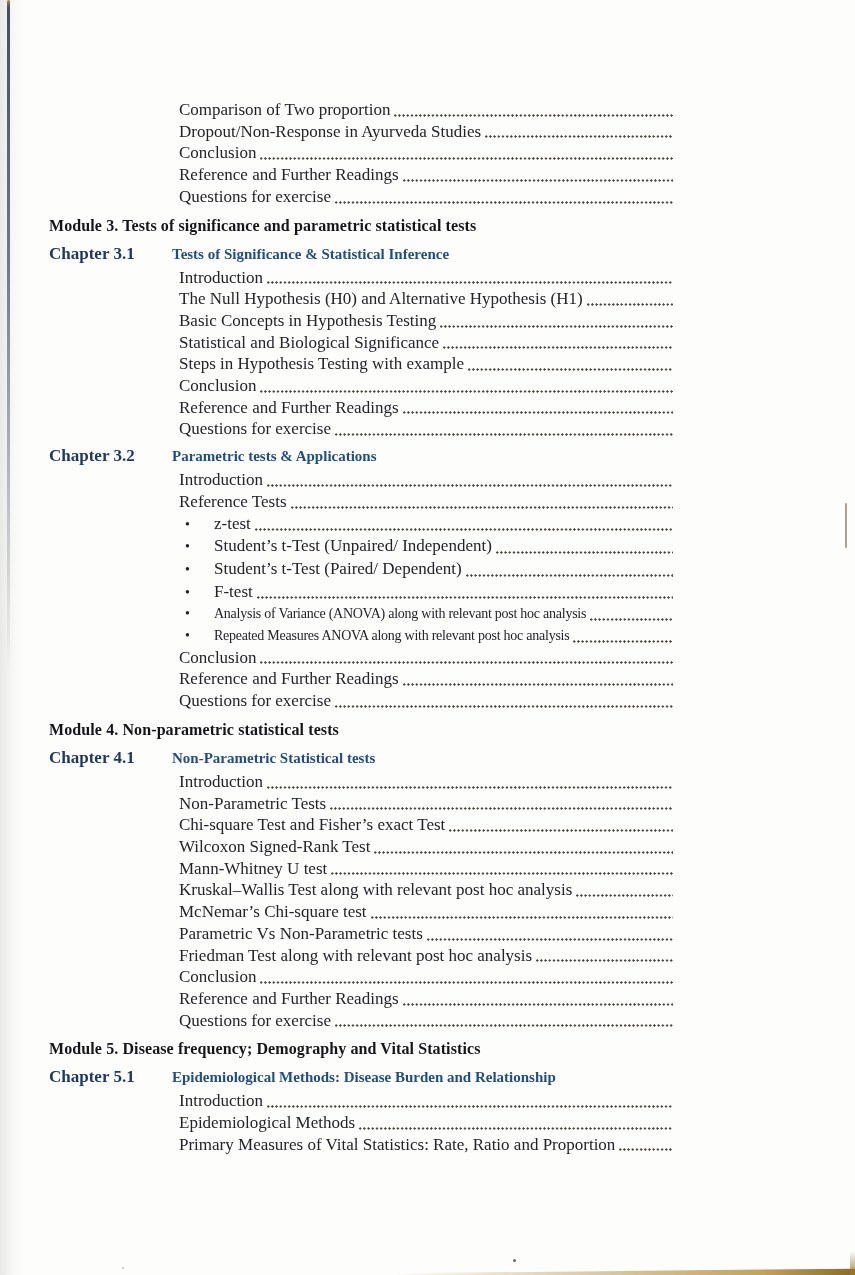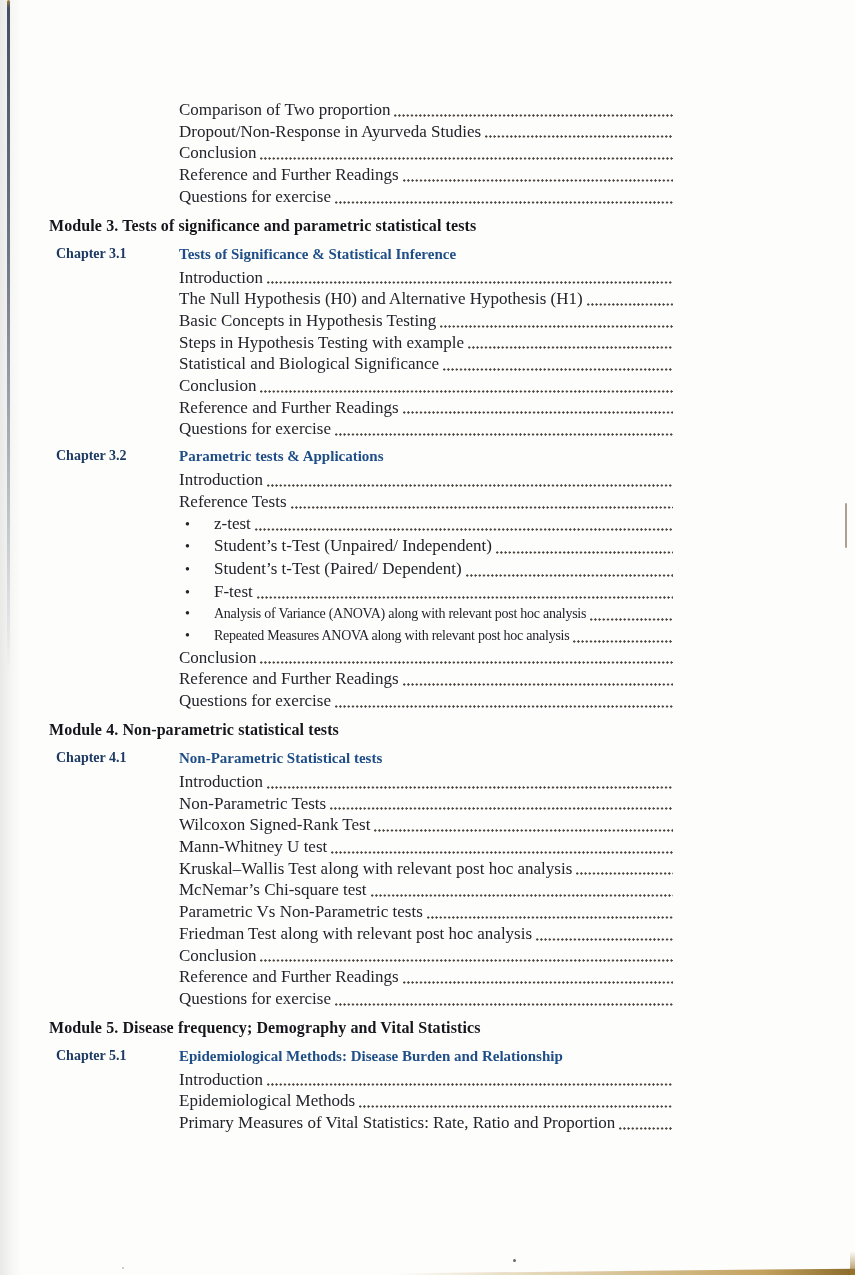--- a/index.html
+++ b/index.html
@@ -44,21 +44,21 @@
     position:absolute;left:49px;top:99px;width:624px;
     color:var(--body-text,#23232c);
   }
   .module-heading{
     font-size:16px;font-weight:bold;line-height:24px;
     margin:6px 0 2px 0;color:var(--module-heading,#15151c);
     letter-spacing:.1px;white-space:nowrap;
   }
   .chapter-row{display:flex;line-height:22px;margin:5px 0 2px 0;white-space:nowrap;}
   .chapter-label{
-    flex:0 0 123px;margin-left:7px;font-weight:bold;font-size:14px;
+    flex:0 0 123px;font-weight:bold;font-size:17px;
     color:var(--chapter-label,#1d3a63);
   }
   .chapter-title{
     font-weight:bold;font-size:15px;
     color:var(--chapter-title,#1f4e87);
   }
   .entry-row{
     display:flex;align-items:baseline;line-height:21.7px;font-size:17px;
     padding-left:130px;white-space:nowrap;
   }
@@ -116,25 +116,25 @@
     </div>
     <div class="entry-row">
       <span class="entry-text">The Null Hypothesis (H0) and Alternative Hypothesis (H1)</span>
       <span class="leader"></span>
     </div>
     <div class="entry-row">
       <span class="entry-text">Basic Concepts in Hypothesis Testing</span>
       <span class="leader"></span>
     </div>
     <div class="entry-row">
+      <span class="entry-text">Statistical and Biological Significance</span>
+      <span class="leader"></span>
+    </div>
+    <div class="entry-row">
       <span class="entry-text">Steps in Hypothesis Testing with example</span>
-      <span class="leader"></span>
-    </div>
-    <div class="entry-row">
-      <span class="entry-text">Statistical and Biological Significance</span>
       <span class="leader"></span>
     </div>
     <div class="entry-row">
       <span class="entry-text">Conclusion</span>
       <span class="leader"></span>
     </div>
     <div class="entry-row">
       <span class="entry-text">Reference and Further Readings</span>
       <span class="leader"></span>
     </div>
@@ -203,20 +203,24 @@
     </div>
     <div class="entry-row">
       <span class="entry-text">Introduction</span>
       <span class="leader"></span>
     </div>
     <div class="entry-row">
       <span class="entry-text">Non-Parametric Tests</span>
       <span class="leader"></span>
     </div>
     <div class="entry-row">
+      <span class="entry-text">Chi-square Test and Fisher’s exact Test</span>
+      <span class="leader"></span>
+    </div>
+    <div class="entry-row">
       <span class="entry-text">Wilcoxon Signed-Rank Test</span>
       <span class="leader"></span>
     </div>
     <div class="entry-row">
       <span class="entry-text">Mann-Whitney U test</span>
       <span class="leader"></span>
     </div>
     <div class="entry-row">
       <span class="entry-text">Kruskal–Wallis Test along with relevant post hoc analysis</span>
       <span class="leader"></span>

